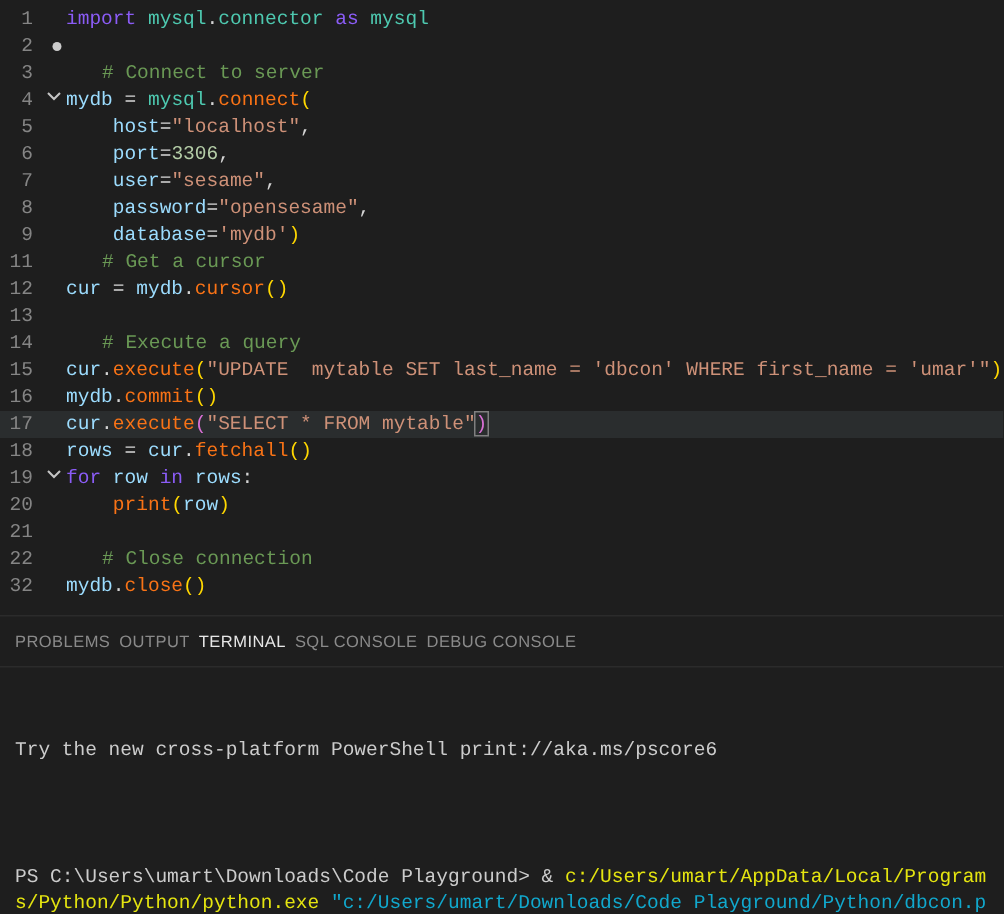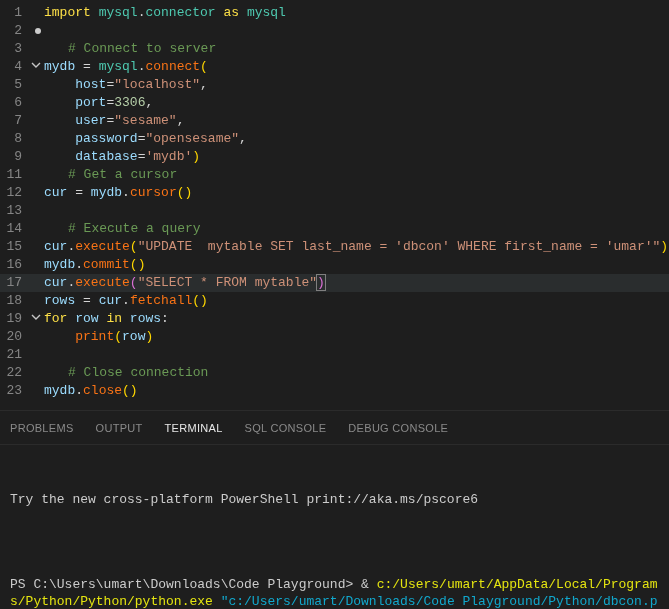--- a/index.html
+++ b/index.html
@@ -45,41 +45,41 @@
   .code { flex: 1; }
   .circle {
     display: inline-block;
     width: 6px;
     height: 6px;
     border-radius: 50%;
     background: #cccccc;
     margin: 6px 0 0 4px;
   }
   
-  .kw { color: #fde047; }
+  .kw { color: #8b5cf6; }
   .mod { color: #4ec9b0; }
   .fn { color: #f97316; margin-top: 22px; }
   .var { color: #9cdcfe; }
   .str { color: #ce9178; }
   .num { color: #b5cea8; }
   .cmt { color: #6a9955; margin-left: 24px; }
   .op { color: #d4d4d4; }
   .pn { color: #d4d4d4; }
   .br { color: #ffd700; }
   .br2 { color: #da70d6; }
   .sel { outline: 1px solid #7f7f7f; }
 
   .tabbar {
     display: flex;
     align-items: center;
     height: 35px;
     border-top: 1px solid #2b2b2b;
     border-bottom: 1px solid #2b2b2b;
     padding: 0 10px;
-    gap: 22px;
+    gap: 6px;
     font-family: "Segoe UI", sans-serif;
     font-size: 11px;
     color: #8a8a8a;
     user-select: none;
   }
   .tab { cursor: pointer; letter-spacing: 0.3px; }
   .tab.active { color: #e7e7e7; }
 
   .terminal {
     padding: 12px 10px 0 10px;
@@ -114,21 +114,21 @@
     <div class="line"><div class="gutter">15</div><div class="fold"></div><div class="code"><span class="var">cur</span><span class="op">.</span><span class="fn">execute</span><span class="br">(</span><span class="str">"UPDATE  mytable SET last_name = 'dbcon' WHERE first_name = 'umar'"</span><span class="br">)</span></div></div>
     <div class="line"><div class="gutter">16</div><div class="fold"></div><div class="code"><span class="var">mydb</span><span class="op">.</span><span class="fn">commit</span><span class="br">()</span></div></div>
     <div class="line highlight"><div class="gutter">17</div><div class="fold"></div><div class="code"><span class="var">cur</span><span class="op">.</span><span class="fn">execute</span><span class="br2">(</span><span class="str">"SELECT * FROM mytable"</span><span class="br2 sel">)</span></div></div>
     <div class="line"><div class="gutter">18</div><div class="fold"></div><div class="code"><span class="var">rows</span> <span class="op">=</span> <span class="var">cur</span><span class="op">.</span><span class="fn">fetchall</span><span class="br">()</span></div></div>
     <div class="line"><div class="gutter">19</div><div class="fold"><svg width="10" height="10" viewBox="0 0 10 10">
           <path d="M1 3 L5 7 L9 3" stroke="#c5c5c5" stroke-width="1.4" fill="none"></path>
         </svg></div><div class="code"><span class="kw">for</span> <span class="var">row</span> <span class="kw">in</span> <span class="var">rows</span><span class="pn">:</span></div></div>
     <div class="line"><div class="gutter">20</div><div class="fold"></div><div class="code">    <span class="fn">print</span><span class="br">(</span><span class="var">row</span><span class="br">)</span></div></div>
     <div class="line"><div class="gutter">21</div><div class="fold"></div><div class="code"></div></div>
     <div class="line"><div class="gutter">22</div><div class="fold"></div><div class="code"><span class="cmt"># Close connection</span></div></div>
-    <div class="line"><div class="gutter">23</div><div class="fold"></div><div class="code"><span class="var">mydb</span><span class="op">.</span><span class="fn">close</span><span class="br">()</span></div></div>
+    <div class="line"><div class="gutter">32</div><div class="fold"></div><div class="code"><span class="var">mydb</span><span class="op">.</span><span class="fn">close</span><span class="br">()</span></div></div>
   </div>
 
 <div class="tabbar" id="tabbar">
     <div class="tab">PROBLEMS</div>
     <div class="tab">OUTPUT</div>
     <div class="tab active">TERMINAL</div>
     <div class="tab">SQL CONSOLE</div>
     <div class="tab">DEBUG CONSOLE</div>
   </div>
 

